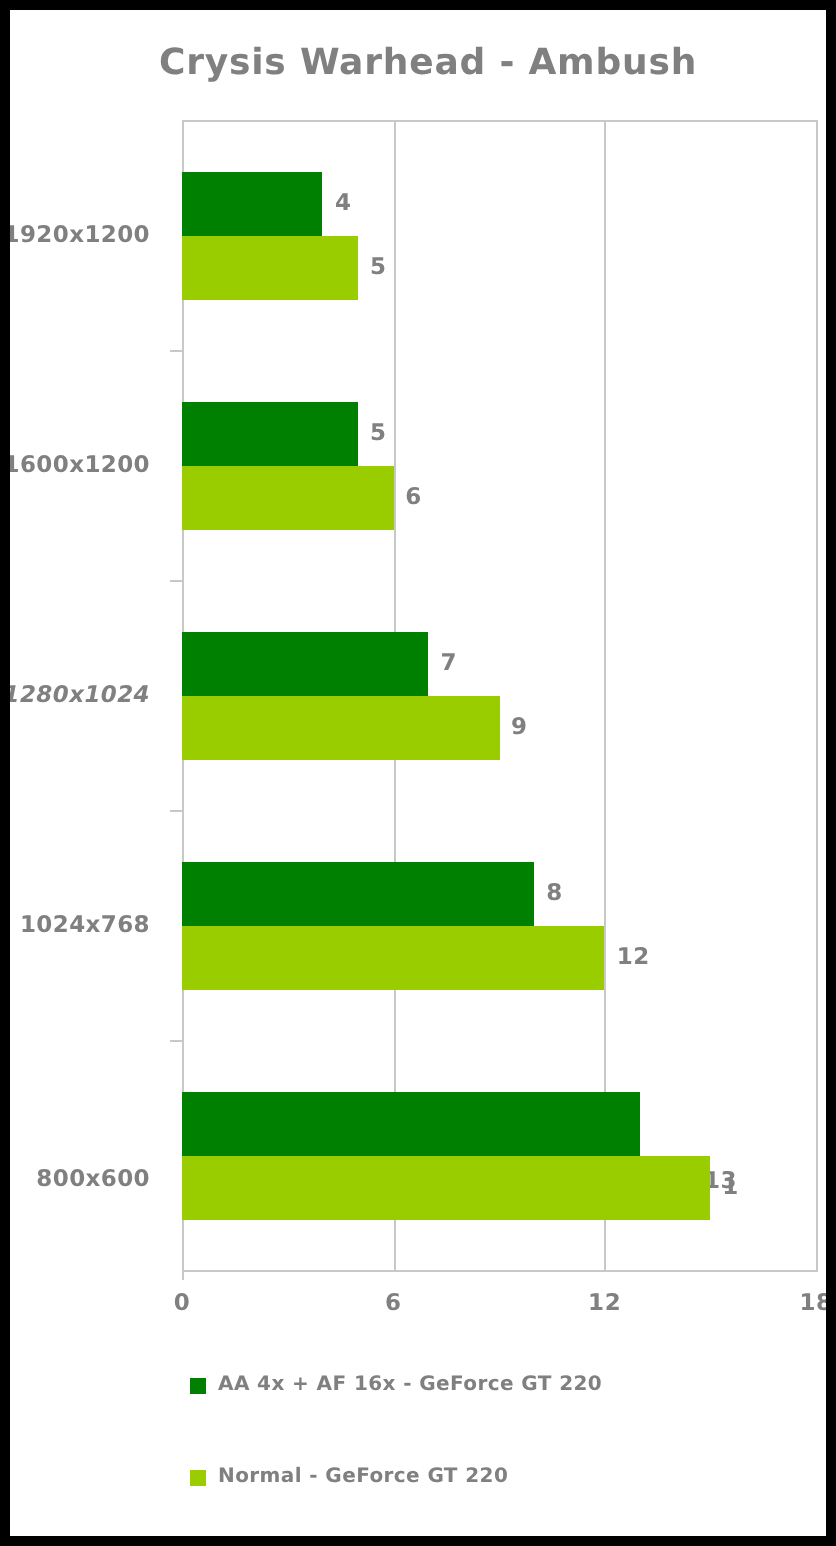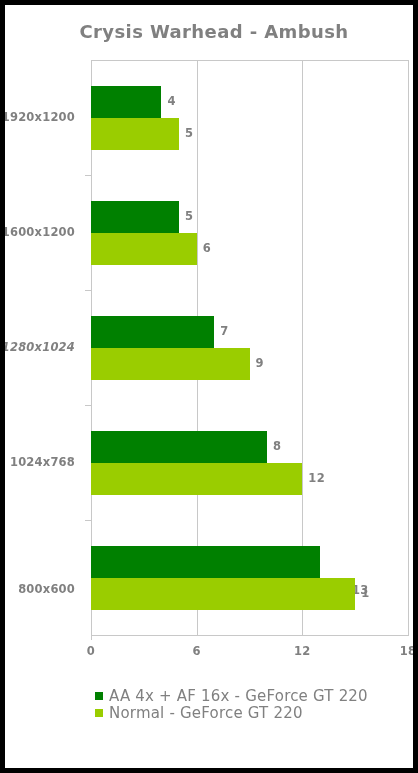--- a/index.html
+++ b/index.html
@@ -123,22 +123,22 @@
     align-items: center;
     gap: 6px;
   }
   .legend-swatch {
     width: 8px;
     height: 8px;
     display: inline-block;
     flex: 0 0 auto;
   }
   .legend-text {
-    font-size: 15px;
-    font-weight: normal;
+    font-size: 10px;
+    font-weight: bold;
     color: #808080;
     white-space: nowrap;
     letter-spacing: 0.2px;
   }
 </style>
 </head>
 <body>
 
 <div id="chart-root">
 
@@ -187,19 +187,19 @@
       <div class="y-tick-mark" style="top: 515px;"></div>
       <div class="cat-label" style="top: 564.5px; margin-top: 12px;">800x600</div>
       <div class="bar series0" style="top: 541px; width: 229px; height: 32px; background: rgb(0, 128, 0);"></div>
       <div class="bar-value" style="left: 320.944px; top: 578px; margin-left: 26px;">13</div>
       <div class="bar series1" style="top: 573px; width: 264px; height: 32px; background: rgb(154, 205, 0);"></div>
       <div class="bar-value" style="left: 356.167px; top: 581px;">1</div>
       <div class="legend-row" style="top: 682px;">
         <span class="legend-swatch" style="background: rgb(0, 128, 0);"></span>
         <span class="legend-text">AA 4x + AF 16x - GeForce GT 220</span>
       </div>
-      <div class="legend-row" style="top: 699px; align-items: center;">
+      <div class="legend-row" style="top: 728px; align-items: center;">
         <span class="legend-swatch" style="background: rgb(154, 205, 0);"></span>
         <span class="legend-text">Normal - GeForce GT 220</span>
       </div>
     </div>
 
 </div>
 
 </body></html>

